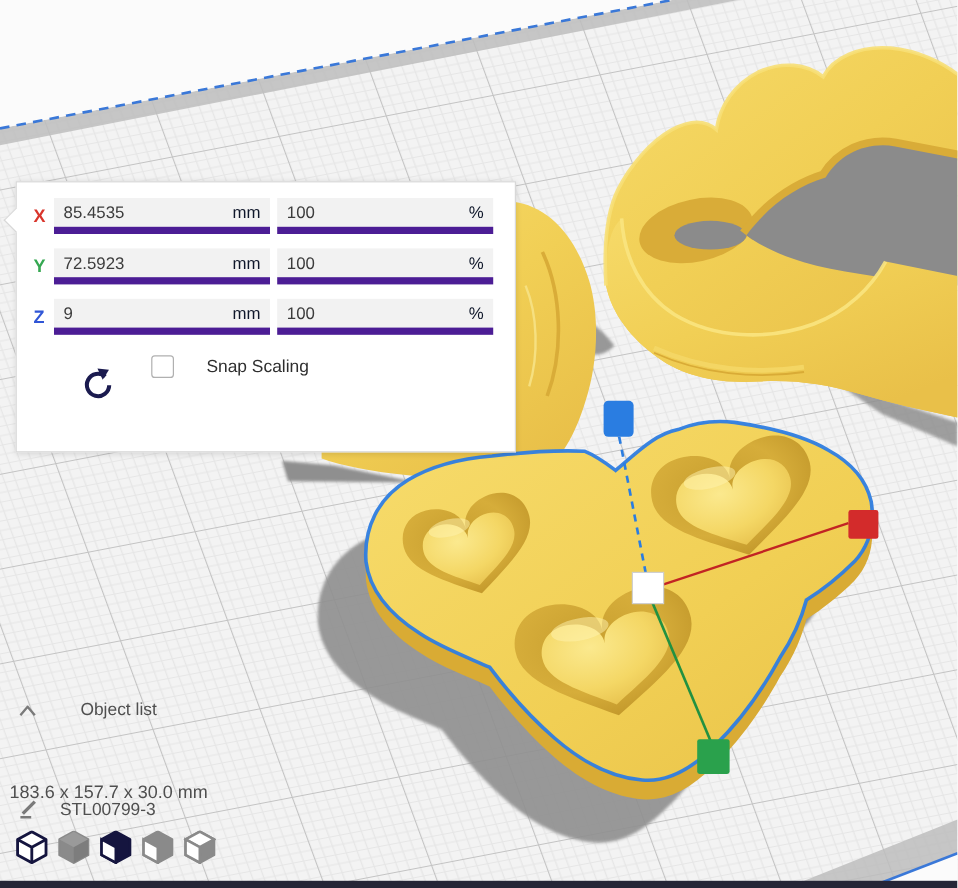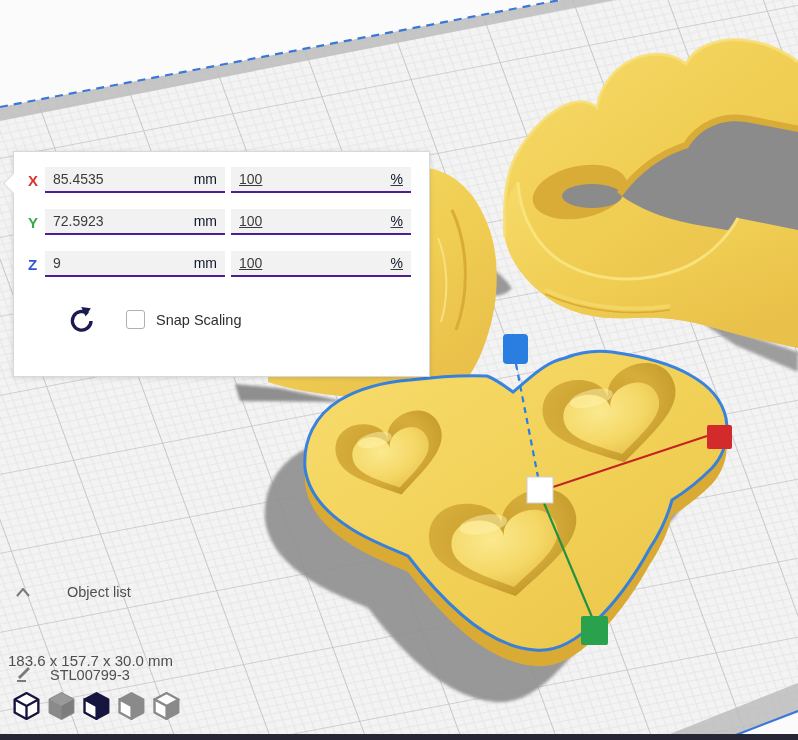--- a/index.html
+++ b/index.html
@@ -9,27 +9,27 @@
   
   .scale-panel{position:absolute;left:13px;top:151px;width:417px;height:226px;background:#fff;
     border:1px solid #d8d8d8;box-shadow:0 1px 5px rgba(0,0,0,.13);box-sizing:border-box;}
   .panel-pointer{position:absolute;left:-8px;top:24px;width:14px;height:14px;background:#fff;
     border-left:1px solid #d8d8d8;border-bottom:1px solid #d8d8d8;transform:rotate(45deg);}
   .srow{display:flex;align-items:center;margin:14px 0 0 14px;height:28px;}
   .srow:first-child{margin-top:16px;}
   .axis{width:17px;font-size:15px;font-weight:bold;}
   .axis.x{color:#d9352c}.axis.y{color:#36a852}.axis.z{color:#3056d6}
   .field{flex:0 0 164px;display:flex;justify-content:space-between;align-items:flex-end;
-    background:#f2f2f2;border-bottom:2px solid #4c1d95;padding:4px 8px;font-size:14px;color:#3c3c3c;}
-  .field + .field{margin-left:6px;text-decoration:underline;}
+    background:#f2f2f2;border-bottom:6px solid #4c1d95;padding:4px 8px;font-size:14px;color:#3c3c3c;}
+  .field + .field{margin-left:6px;}
   .unit{color:#0f172a;}
   .opts{position:relative;height:80px;}
   .reset-btn{position:absolute;left:52px;top:8px;width:32px;height:34px;cursor:pointer;background:none;border:none;padding:0;}
   .cbrow{position:absolute;left:112px;display:flex;align-items:center;}
-  .cbrow.r1{top:14px;} .cbrow.r2{top:37px;}
+  .cbrow.r1{top:0px;gap:16px;} .cbrow.r2{top:37px;}
   .checkbox{width:17px;height:17px;background:#fff;border:1px solid #b0b0b0;border-radius:3px;}
   .cblabel{margin-left:11px;font-size:14.5px;color:#2e2e2e;}
 
   
   .stl-badge{position:absolute;left:140px;top:442px;width:99px;height:100px;background:#fff;
     border-radius:3px;display:flex;align-items:center;justify-content:center;}
 
   
   .objlist{position:absolute;left:0;top:578px;width:260px;color:#4f4f4f;}
   .ol-head{position:absolute;left:16px;top:6px;display:flex;align-items:center;cursor:pointer;gap:24px;}

